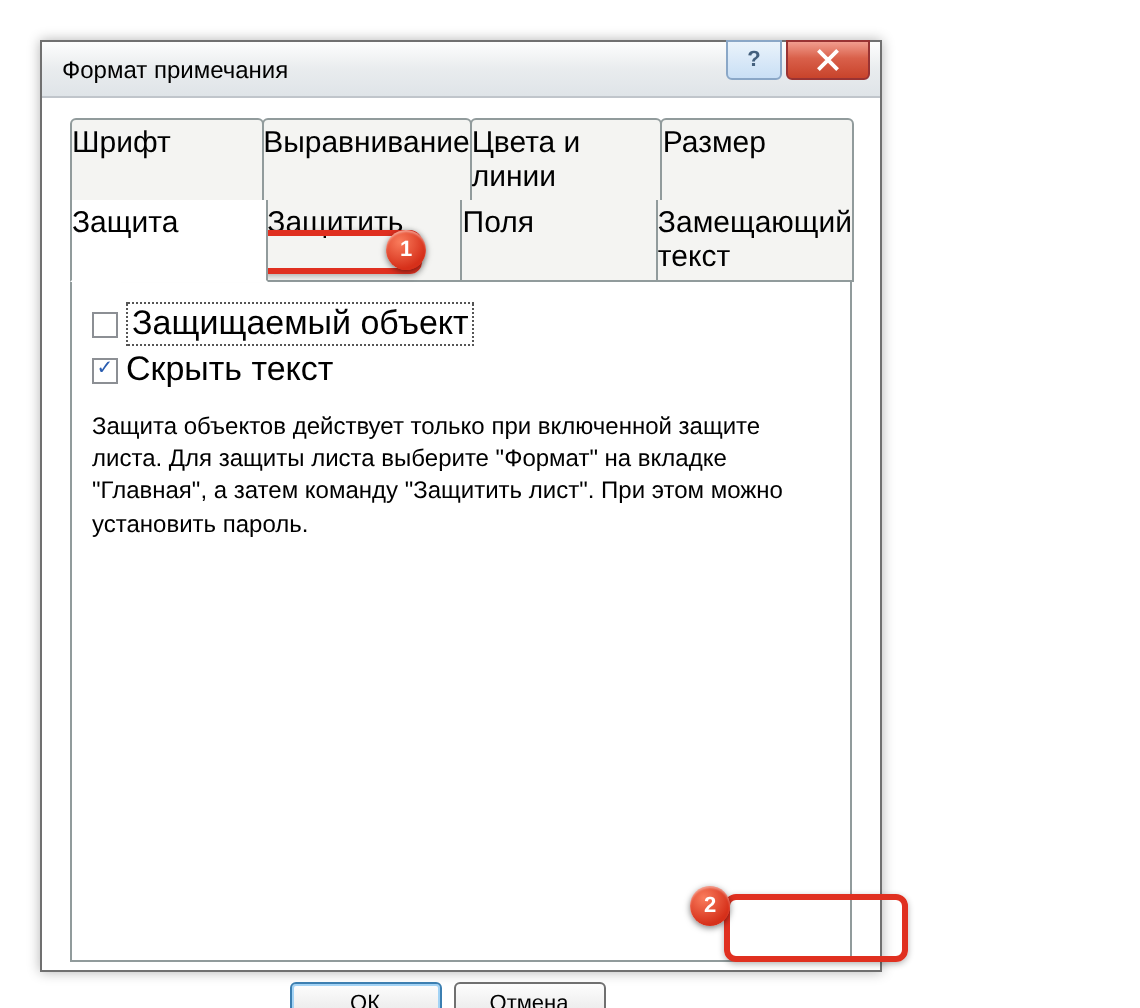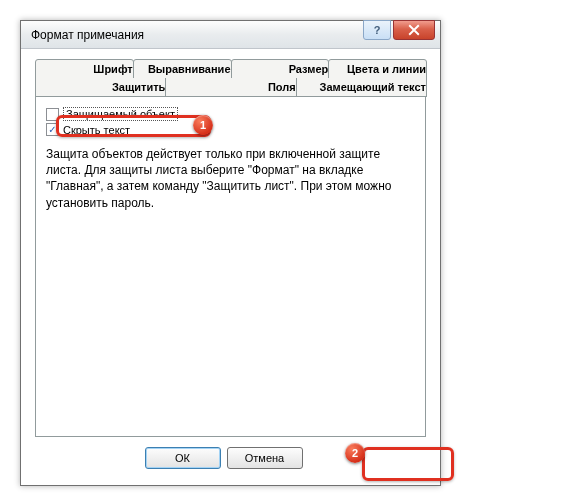--- a/index.html
+++ b/index.html
@@ -74,25 +74,24 @@
   }
   .tab-row {
     display: flex;
     width: 100%;
   }
   .tab {
     flex: 1;
     border: 1px solid #919b9c;
     background: #f4f4f2;
     padding: 3px 0 3px 0;
-    text-align: right;
-    font-size: 11px;
+    text-align: left;
+    font-size: 15px;
     margin-right: -1px;
     color: #000;
-    font-weight: bold;
   }
   .tab-row.top .tab { border-radius: 3px 3px 0 0; }
   .tab-row.bottom .tab { border-top: none; border-radius: 0 0 0 0; }
   .tab.active {
     background: #fff;
     border-bottom: 1px solid #fff;
     z-index: 2;
     position: relative;
   }
   .tab-row.bottom { margin-top: -1px; }
@@ -118,21 +117,21 @@
     border: 1px solid #8c8f94;
     background: #fff;
     margin-right: 4px;
     display: flex;
     align-items: center;
     justify-content: center;
     font-size: 10px;
     color: #2a5db0;
   }
   .chk.checked::after { content: "✓"; line-height: 1; }
-  .chk-label { font-size: 11px; }
+  .chk-label { font-size: 17px; }
   .chk-label.dotted { border: 1px dotted #555; padding: 0 2px; }
   .info-text {
     margin-top: 10px;
     font-size: 12px;
     color: #000;
     line-height: 1.35;
   }
   .button-row {
     display: flex;
     justify-content: center;
@@ -196,24 +195,25 @@
         </svg>
       </div>
     </div>
   </div>
 
   <div class="body-area">
     <div class="tabs">
       <div class="tab-row top">
         <div class="tab">Шрифт</div>
         <div class="tab">Выравнивание</div>
+        <div class="tab">Цвета и линии</div>
         <div class="tab">Размер</div>
-        <div class="tab">Цвета и линии</div>
       </div>
       <div class="tab-row bottom">
+        <div class="tab active">Защита</div>
         <div class="tab">Защитить</div>
         <div class="tab">Поля</div>
         <div class="tab">Замещающий текст</div>
       </div>
 
       <div class="panel">
         <div class="chk-line">
           <div class="chk"></div>
           <span class="chk-label dotted">Защищаемый объект</span>
         </div>

